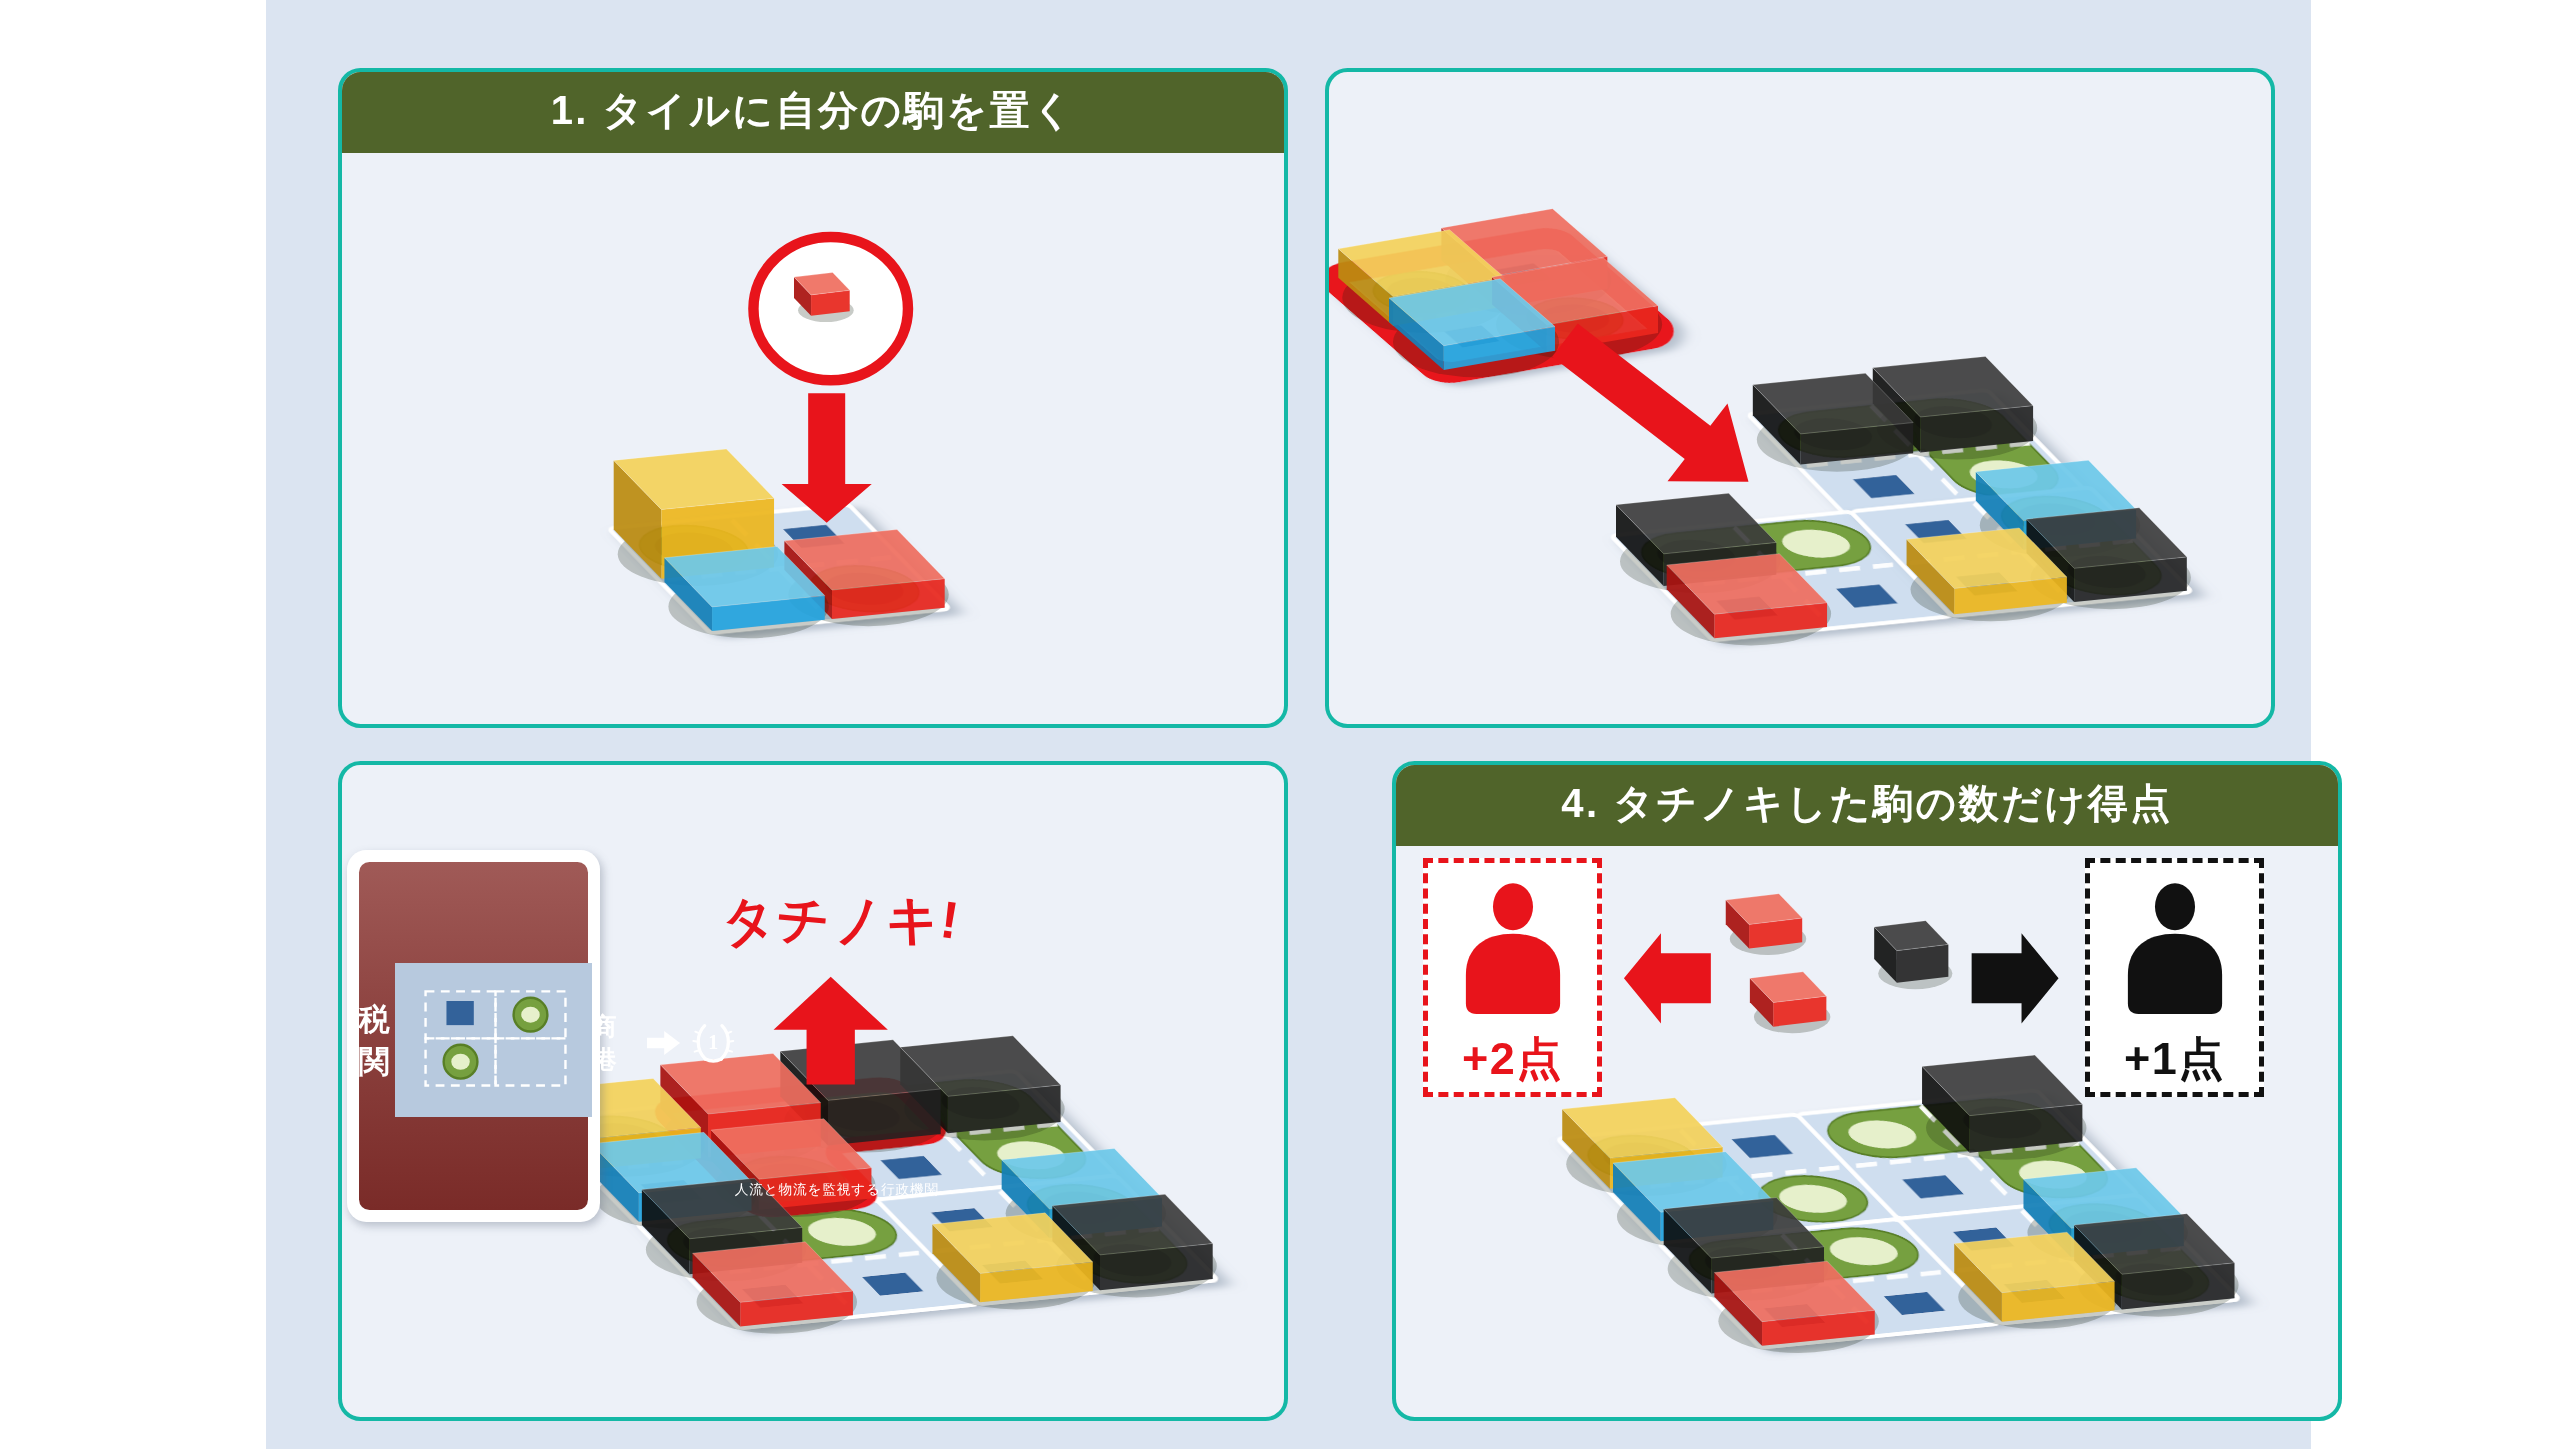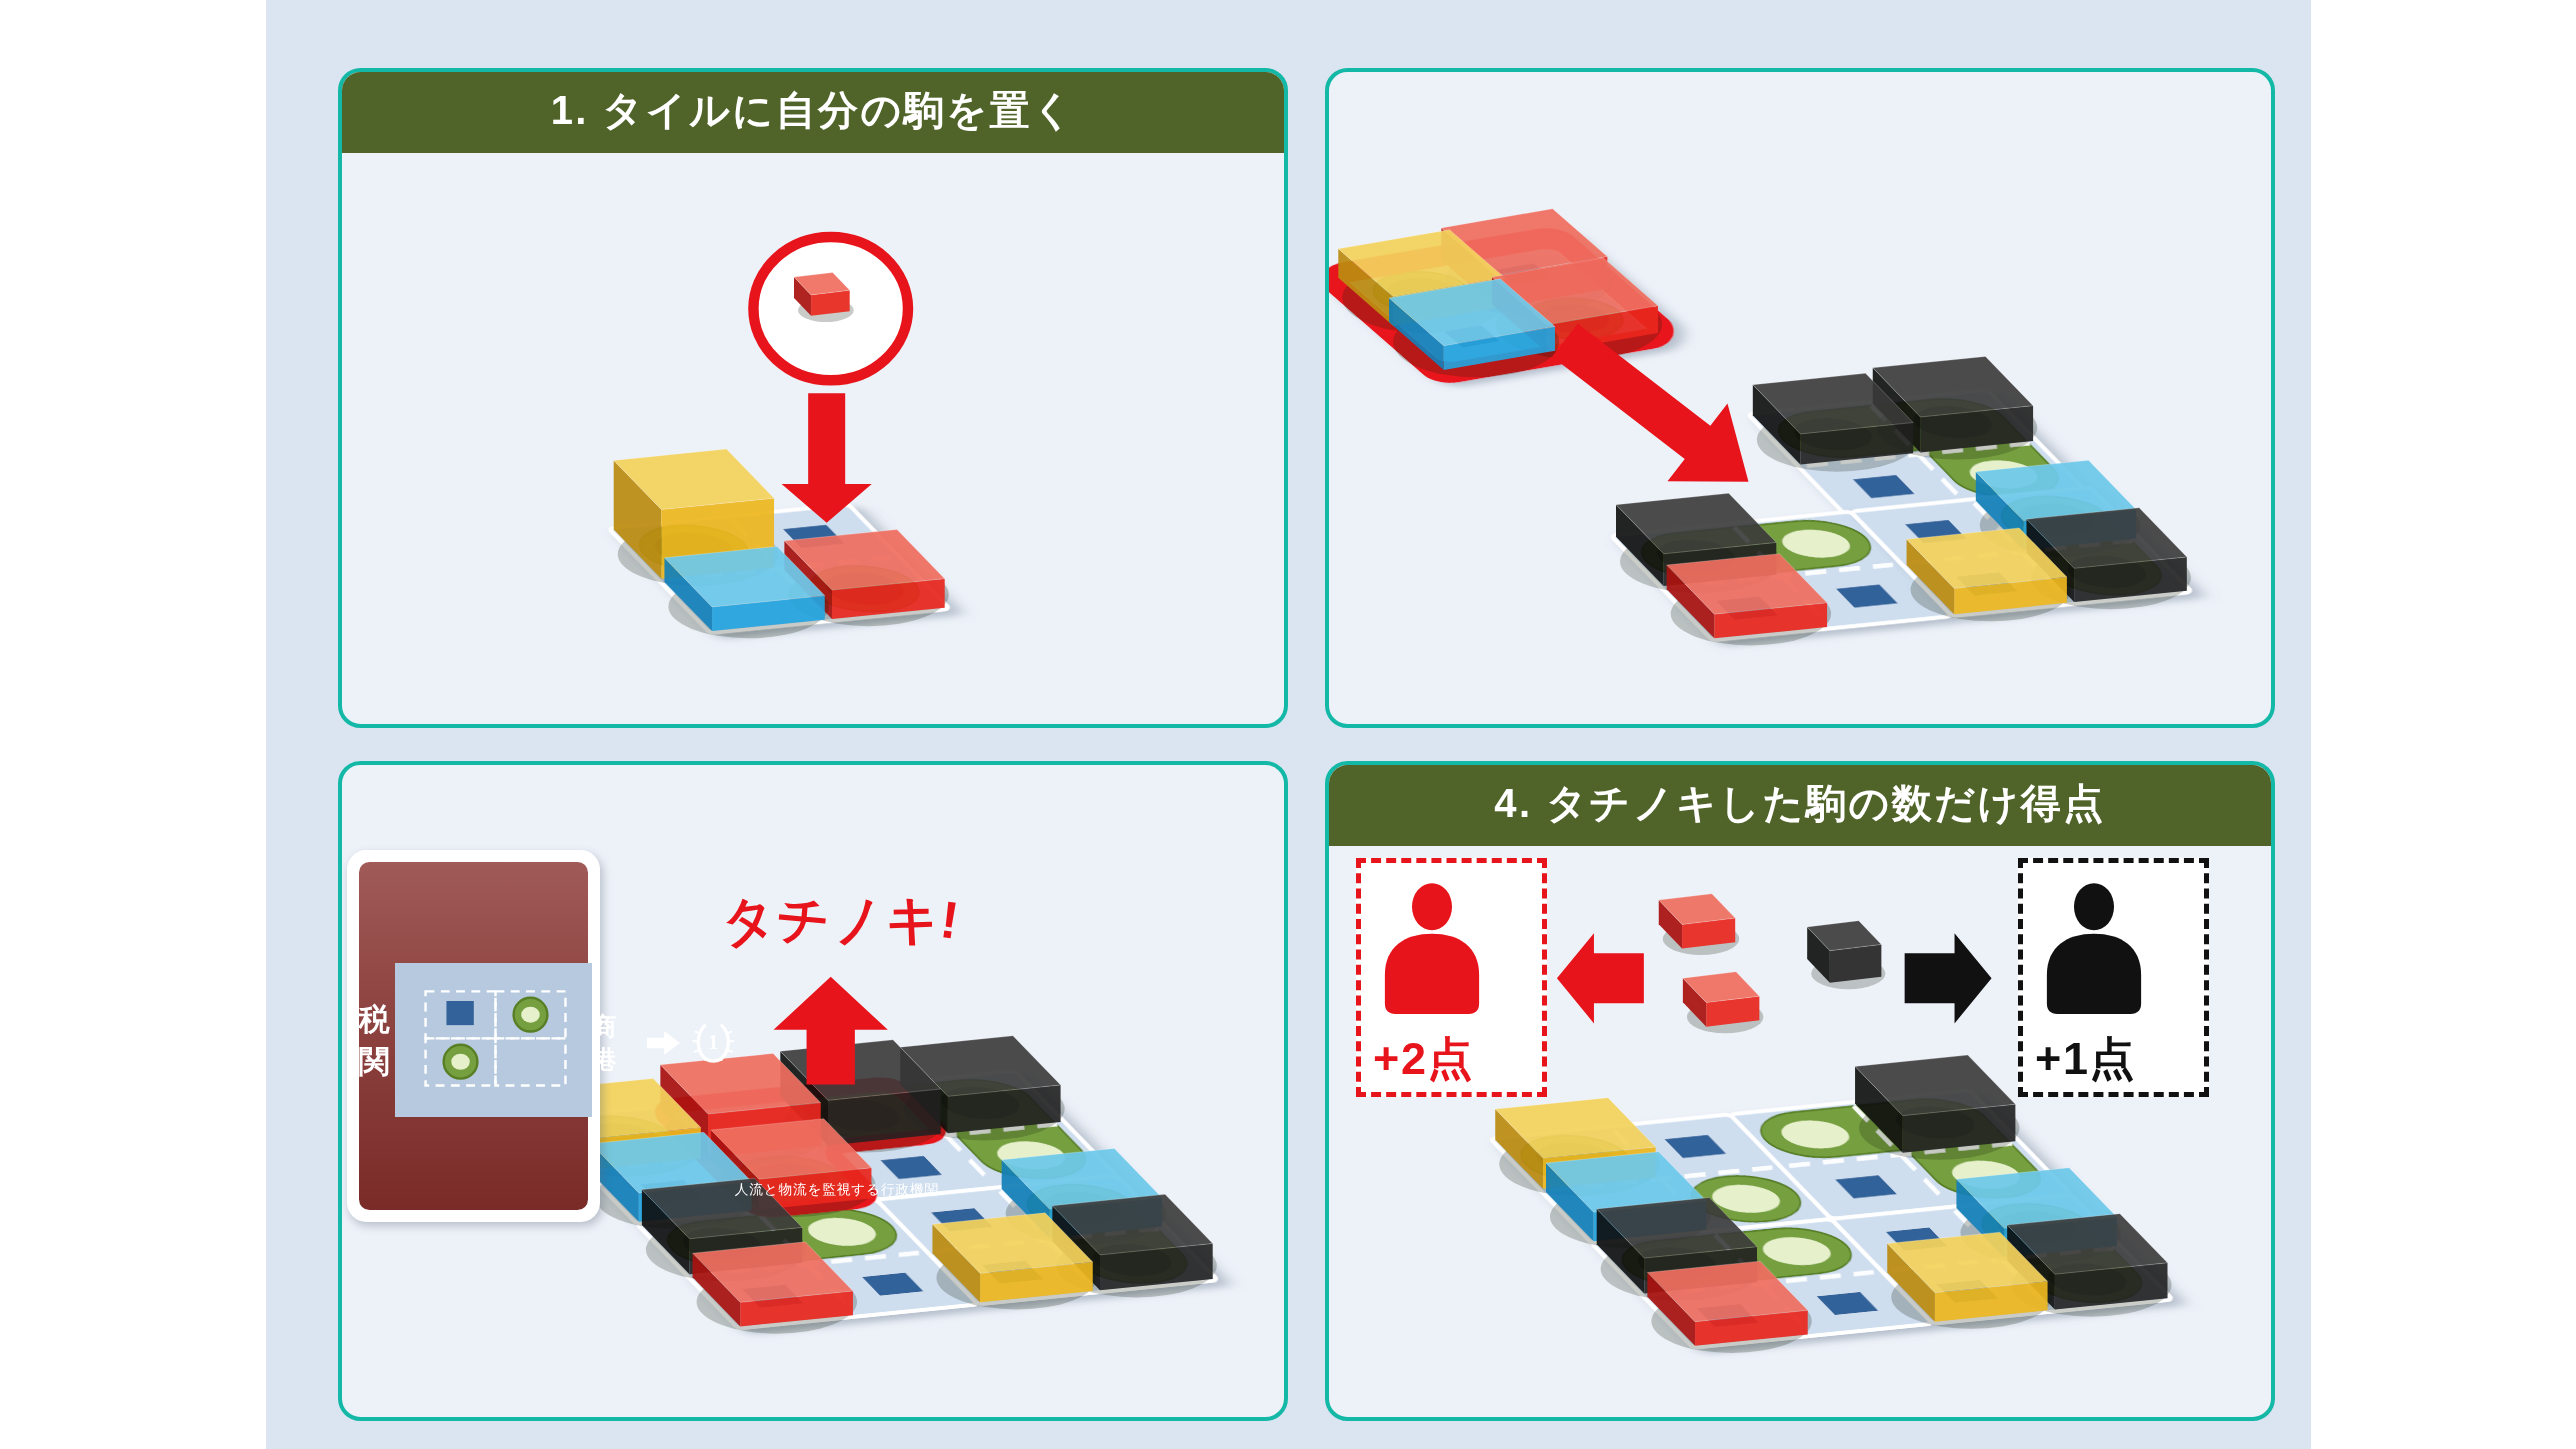--- a/index.html
+++ b/index.html
@@ -40,21 +40,21 @@
   .card-caption{font-size:13.7px;color:#fff;margin-top:auto;margin-bottom:11.3px;letter-spacing:0.8px;white-space:nowrap;}
   
   .shout{
     position:absolute;left:322px;top:121px;width:354px;text-align:center;z-index:2;
     font-size:52px;font-weight:900;color:#e8141b;letter-spacing:1.6px;white-space:nowrap;
   }
   .shout span{display:inline-block;}
   
   .score-box{
     position:absolute;top:93px;width:169px;height:229px;background:#ffffff;
-    border:5.6px dashed #e8141b;display:flex;flex-direction:column;align-items:flex-start;z-index:2;padding-left:12px;
+    border:5.6px dashed #e8141b;display:flex;flex-direction:column;align-items:center;z-index:2;
   }
   .score-box.black{border-color:#111111;}
   .score-box .person{width:118px;height:139px;margin-top:19.3px;}
   .score-label{font-size:45px;font-weight:700;letter-spacing:1.6px;color:#e8141b;margin-top:8px;white-space:nowrap;}
   .score-box.black .score-label{color:#111111;}
 </style>
 </head>
 <body>
 
 <div id="canvas-bg"></div>
@@ -401,21 +401,21 @@
           <text x="32" y="41" text-anchor="middle" font-size="30" font-weight="bold" fill="#ffffff">1</text>
         </svg>
       </div>
       <div class="card-caption">人流と物流を監視する行政機関</div>
     </div>
   </div>
 
   <div class="shout" id="shout-text"><span style="transform: rotate(-8deg);">タ</span><span style="transform: rotate(5deg);">チ</span><span style="transform: rotate(-7deg);">ノ</span><span style="transform: rotate(5deg);">キ</span><span style="transform: rotate(8deg);">!</span></div>
 </section>
 
-<section class="panel" id="p4" style="left:1325px;top:761px;">
+<section class="panel" id="p4" style="left:1392px;top:761px;">
   <svg id="svg-p4" class="panel-svg" viewBox="0 0 1180 820">
       <defs>
         <filter id="bshadow3" x="-25%" y="-25%" width="150%" height="160%">
           <feDropShadow dx="5" dy="9" stdDeviation="6" flood-color="#7b8ca0" flood-opacity="0.5"></feDropShadow>
         </filter>
       </defs>
       <g>
         <g transform="matrix(1.49 -0.15 0.63 0.65 205 469)" filter="url(#bshadow3)">
           <rect x="0" y="0" width="200" height="200" rx="5" fill="#cfdeef" stroke="#ffffff" stroke-width="4" vector-effect="non-scaling-stroke"></rect>
           <rect x="200" y="0" width="200" height="200" rx="5" fill="#cfdeef" stroke="#ffffff" stroke-width="4" vector-effect="non-scaling-stroke"></rect>

